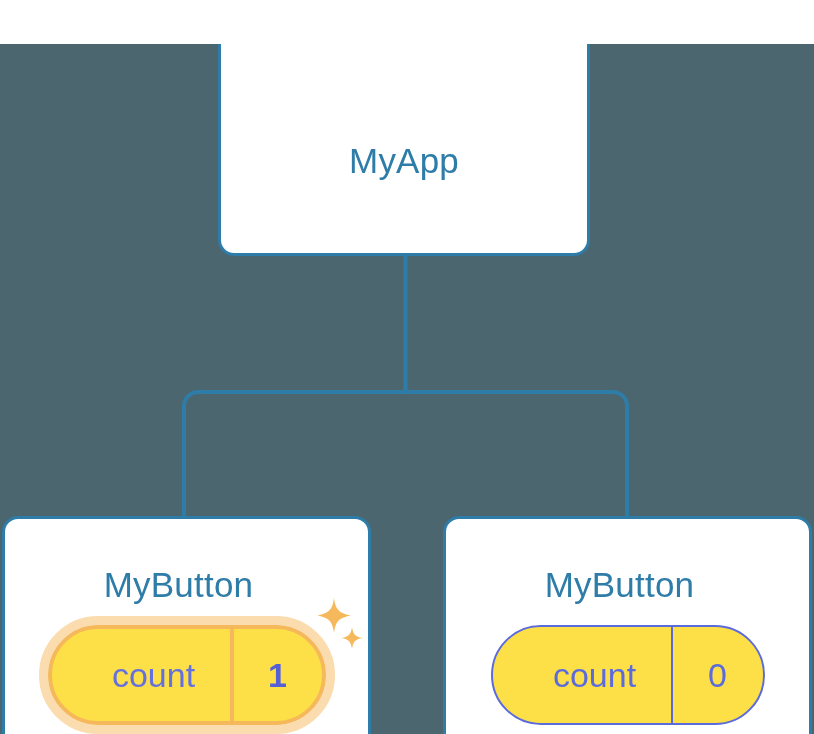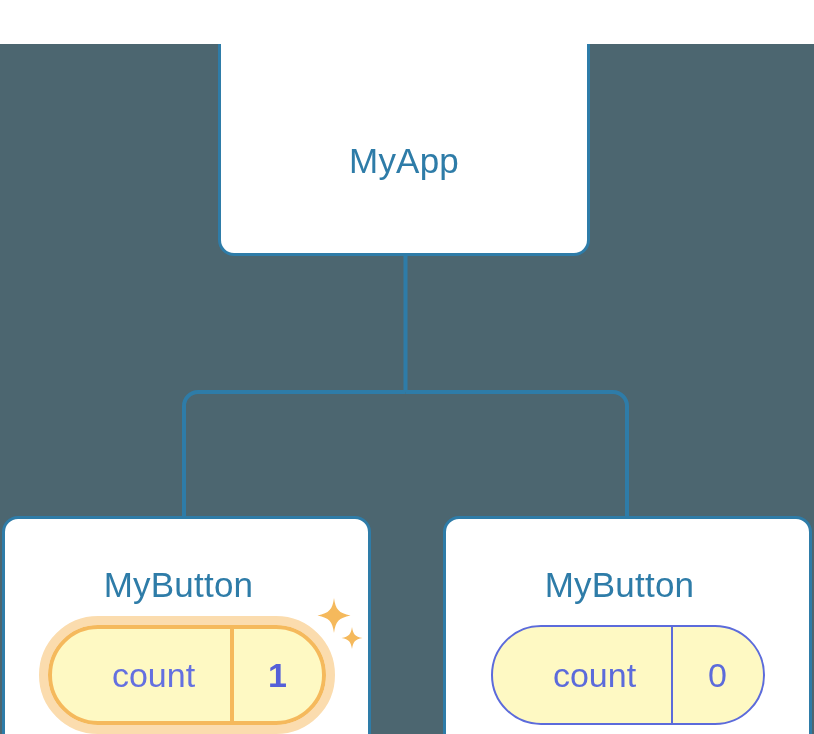--- a/index.html
+++ b/index.html
@@ -101,21 +101,21 @@
   }
 
   .pill {
     position: relative;
     display: flex;
     align-items: stretch;
     height: 100px;
     box-sizing: border-box;
     border: 2px solid #5C6BDB;
     border-radius: 52px;
-    background: #fef9c3;
+    background: #fde047;
     overflow: hidden;
     z-index: 2;
   }
   .pill-key,
   .pill-val {
     display: flex;
     align-items: center;
     justify-content: center;
     font-size: 34px;
     color: #5C6BDB;

